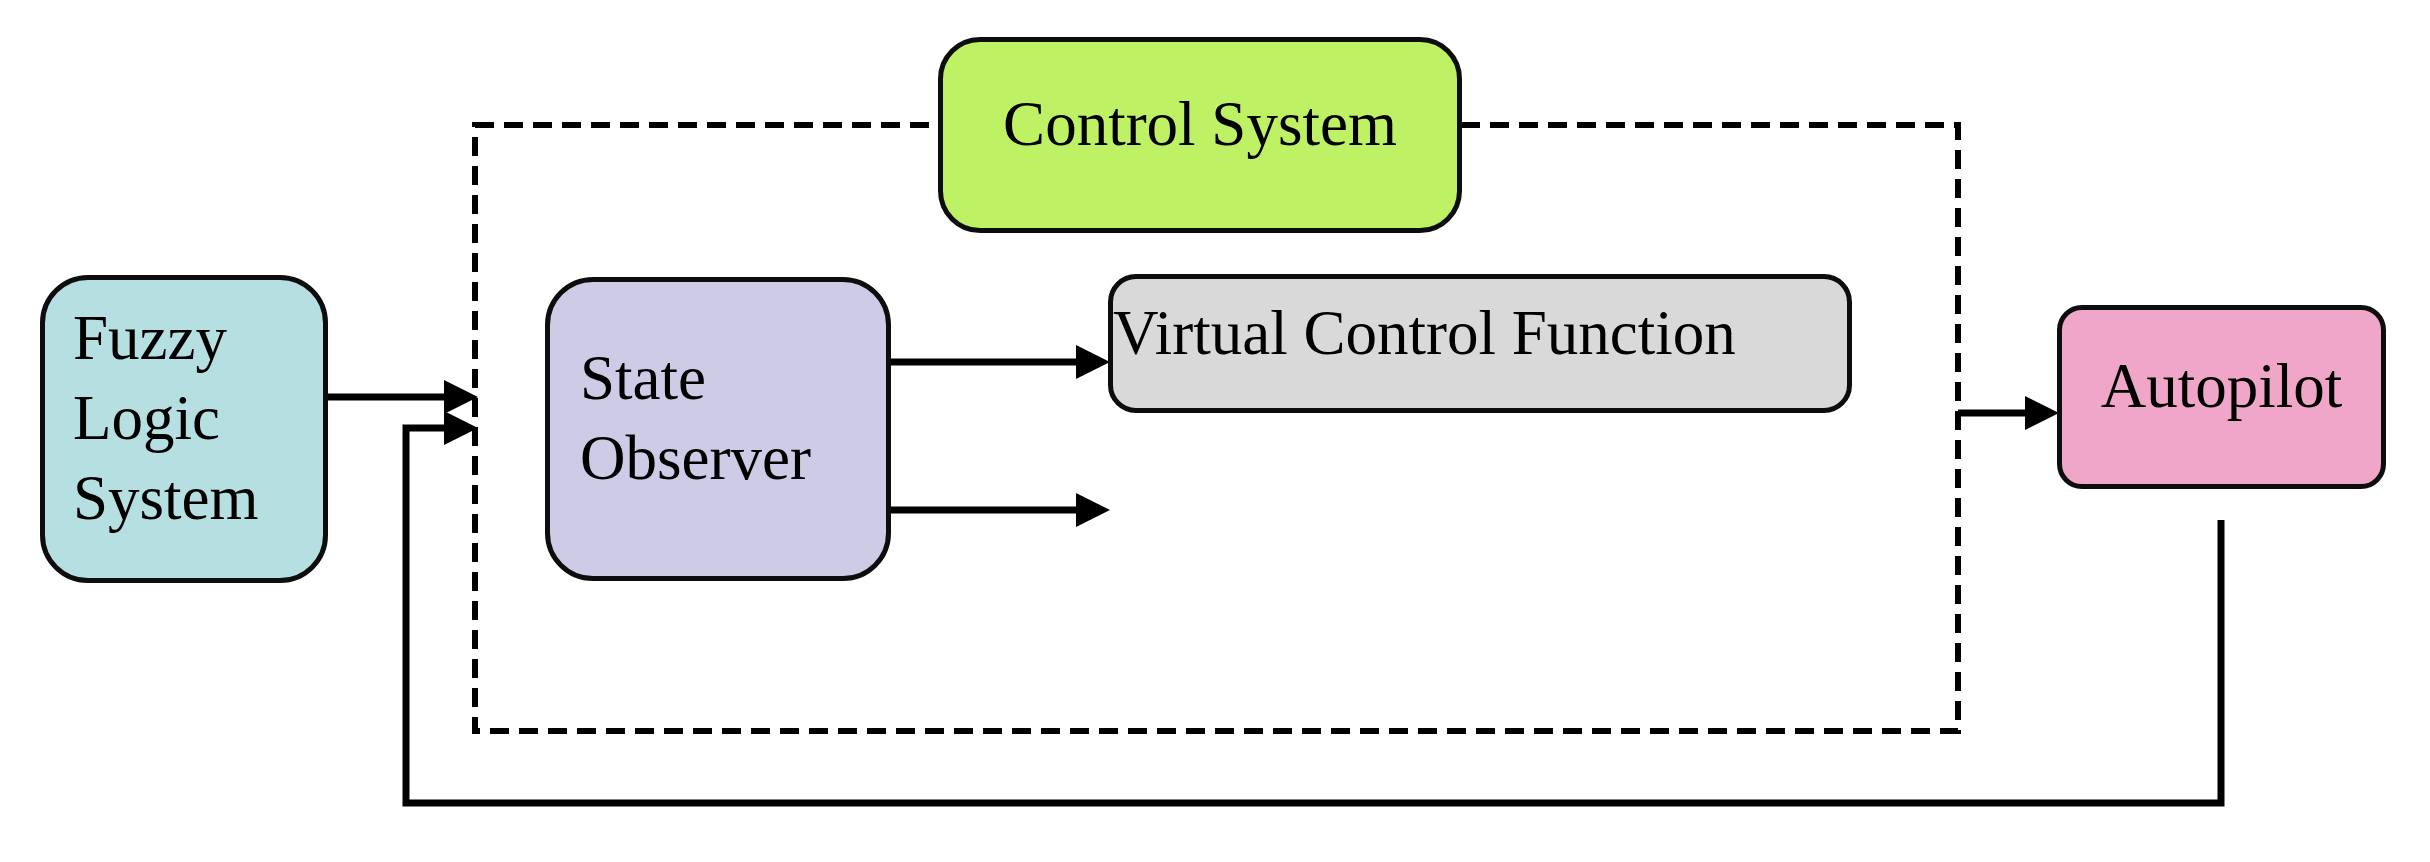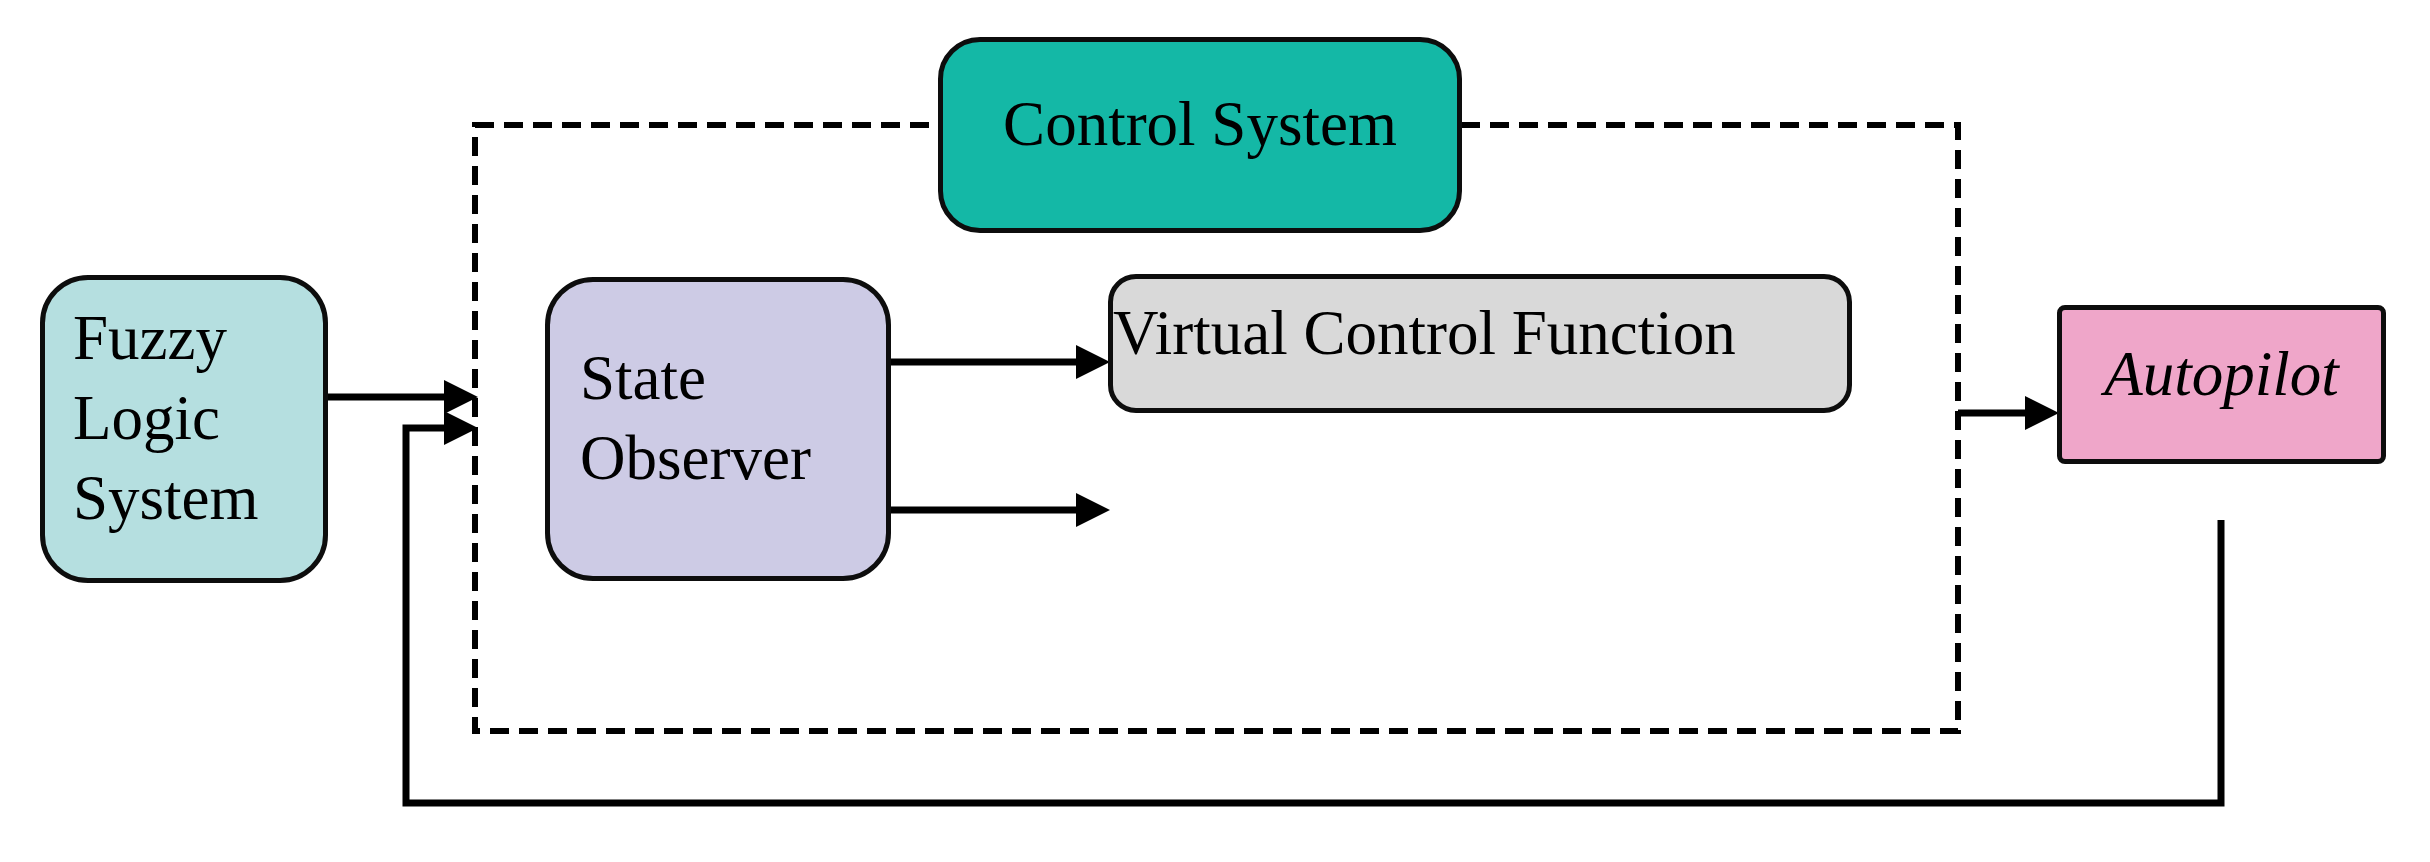--- a/index.html
+++ b/index.html
@@ -45,23 +45,22 @@
   }
   #node-virtual-control-function {
     left: 1108px; top: 274px; width: 744px; height: 139px;
     border-radius: 28px; 
   }
   #node-rudder-controller {
     left: 1108px; top: 442px; width: 744px; height: 136px;
     border-radius: 28px; padding-left: 24px;
   }
   #node-autopilot {
-    left: 2057px; top: 305px; width: 329px; height: 159px;
-    border-radius: 8px;
-    font-style: italic;
+    left: 2057px; top: 305px; width: 329px; height: 184px;
+    border-radius: 25px;
   }
 </style>
 </head>
 <body>
 
 <div id="canvas">
 
   <svg id="connector-layer" viewBox="0 0 2430 862" xmlns="http://www.w3.org/2000/svg">
 
     <rect x="475" y="125" width="1483" height="606" fill="none" stroke="#000000" stroke-width="6" stroke-dasharray="19 10"></rect>
@@ -79,21 +78,21 @@
     <polygon points="1110,510 1076,493 1076,527" fill="#000000"></polygon>
 
     <line x1="1958" y1="413" x2="2026" y2="413" stroke="#000000" stroke-width="7"></line>
     <polygon points="2059,413 2025,396 2025,430" fill="#000000"></polygon>
   </svg>
 
   <div class="node" id="node-fuzzy-logic-system" style="background-color: rgb(181, 223, 224);">
     <span class="lbl">Fuzzy Logic System</span>
   </div>
 
-  <div class="node centered" id="node-control-system" style="background-color: #14b8a6; align-items: center;">
+  <div class="node centered" id="node-control-system" style="background-color: #bef264; align-items: center;">
     <span class="lbl">Control System</span>
   </div>
 
   <div class="node" id="node-state-observer" style="background-color: rgb(205, 203, 229);">
     <span class="lbl">State Observer</span>
   </div>
 
   <div class="node" id="node-virtual-control-function" style="background-color: rgb(217, 217, 217);">
     <span class="lbl">Virtual Control Function</span>
   </div>

